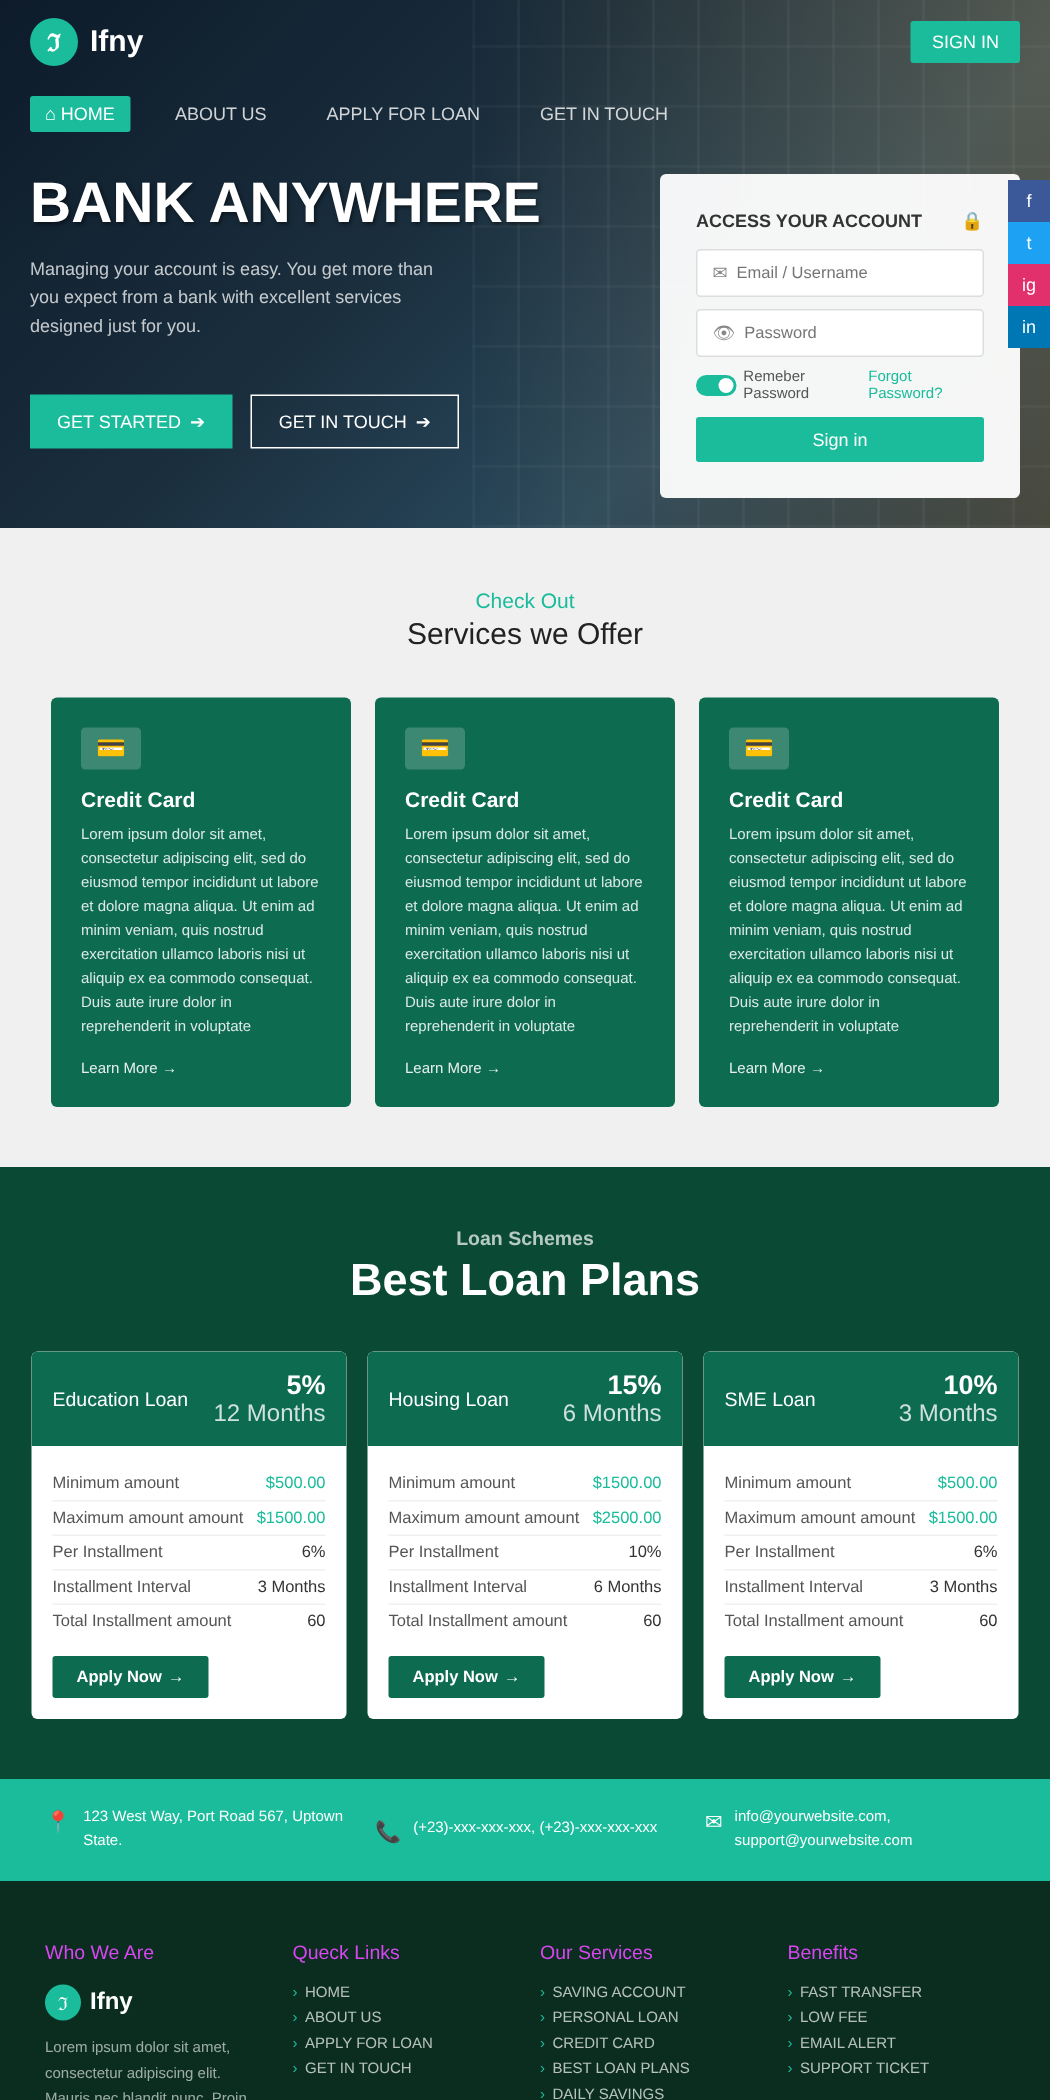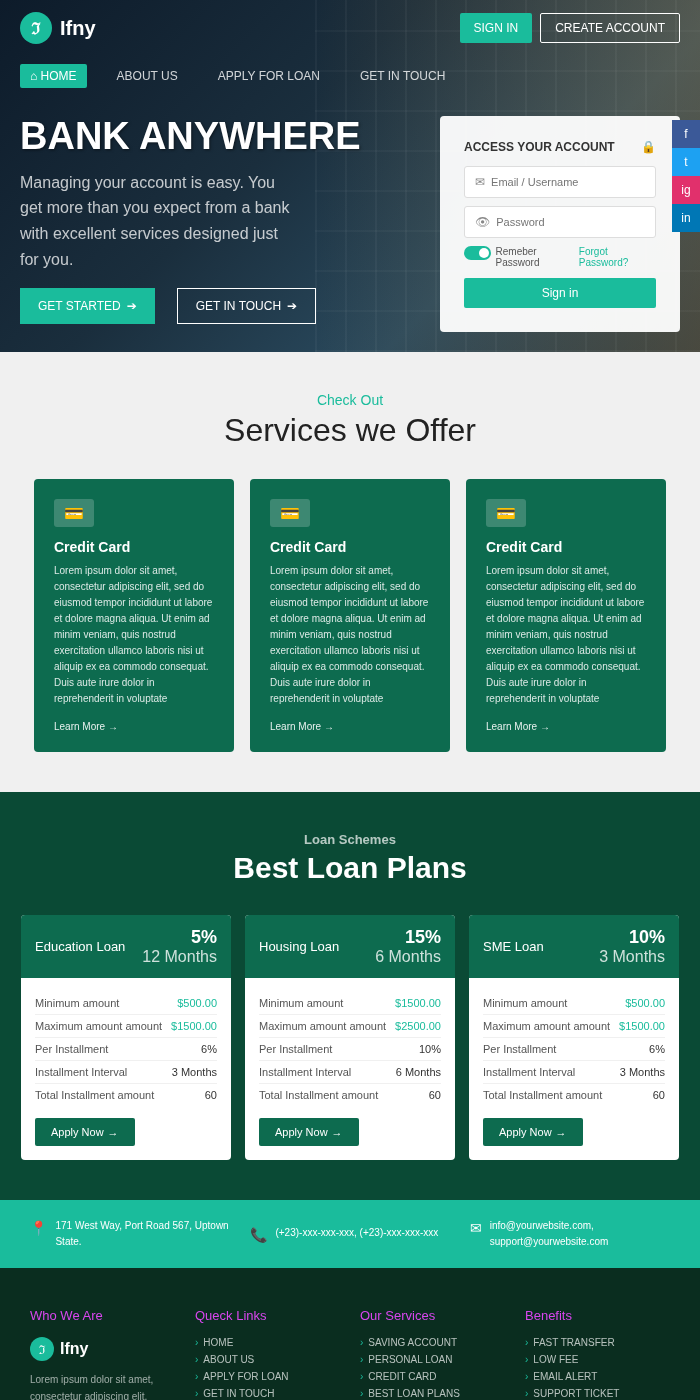--- a/index.html
+++ b/index.html
@@ -60,24 +60,24 @@
       display: flex; padding: 20px 20px 20px 20px;
       position: relative; z-index: 2;
     }
     .hero-left { flex: 1; padding-right: 20px; }
     .hero-title {
       font-size: 38px; font-weight: 800; color: white;
       line-height: 1.1; margin-bottom: 12px;
       text-shadow: 1px 1px 3px rgba(0,0,0,0.5);
     }
     .hero-subtitle {
-      font-size: 16px; color: rgba(255,255,255,0.75);
-      line-height: 1.6; margin-bottom: 16px; max-width: 280px;
-    }
-    .hero-buttons { display: flex; gap: 22px; }
+      font-size: 12px; color: rgba(255,255,255,0.75);
+      line-height: 1.6; margin-bottom: 36px; max-width: 280px;
+    }
+    .hero-buttons { display: flex; gap: 12px; }
     .btn-started {
       background: #1abc9c; color: white; border: none;
       padding: 10px 18px; font-size: 12px; cursor: pointer;
       display: flex; align-items: center; gap: 6px;
     }
     .btn-touch {
       background: transparent; color: white; border: 1px solid white;
       padding: 10px 18px; font-size: 12px; cursor: pointer;
       display: flex; align-items: center; gap: 6px;
     }
@@ -97,21 +97,21 @@
       padding: 8px 10px; margin-bottom: 8px; background: white;
     }
     .form-input-wrap input {
       border: none; outline: none; font-size: 11px; flex: 1; color: #555;
     }
     .input-icon { color: #888; font-size: 12px; }
     .form-footer {
       display: flex; justify-content: space-between; align-items: center;
       margin-bottom: 10px;
     }
-    .remember-wrap { display: flex; gap: 5px; }
+    .remember-wrap { display: flex; align-items: center; gap: 5px; }
     .toggle {
       width: 28px; height: 14px; background: #1abc9c; border-radius: 7px;
       position: relative; cursor: pointer;
     }
     .toggle::after {
       content: ''; position: absolute; right: 2px; top: 2px;
       width: 10px; height: 10px; background: white; border-radius: 50%;
     }
     .remember-text { font-size: 10px; color: #555; }
     .forgot-text { font-size: 10px; color: #1abc9c; cursor: pointer; }
@@ -141,21 +141,21 @@
     .services-section::before {
       content: ''; position: absolute; top: 0; left: 0;
       width: 100%; height: 60px;
       background: linear-gradient(to bottom-right, #e8e8e8 50%, transparent 50%);
     }
     .section-subtitle {
       text-align: center; color: #1abc9c; font-size: 14px;
       margin-bottom: 4px; position: relative; z-index: 1;
     }
     .section-title {
-      text-align: center; font-size: 32px; color: #222;
+      text-align: center; font-size: 20px; color: #222;
       margin-bottom: 30px; font-weight: 400; position: relative; z-index: 1;
     }
     .cards-row { display: flex; gap: 16px; justify-content: center; }
     .service-card {
       background: #0d6b4f; color: white; border-radius: 4px;
       padding: 20px; flex: 1; max-width: 200px;
     }
     .card-icon-wrap {
       width: 40px; height: 28px; background: rgba(255,255,255,0.2);
       border-radius: 3px; display: flex; align-items: center;
@@ -204,21 +204,21 @@
       font-size: 11px;
     }
     .loan-row:last-of-type { border-bottom: none; }
     .loan-label { color: #555; }
     .loan-value { color: #1abc9c; font-weight: 500; }
     .loan-value-dark { color: #333; font-weight: 500; }
     .apply-btn {
       background: #0d6b4f; color: white; border: none;
       padding: 8px 16px; font-size: 11px; cursor: pointer;
       border-radius: 2px; margin-top: 12px; display: flex;
-      align-items: center; gap: 4px;
+      align-items: center; gap: 4px; font-weight: bold;
     }
 
     
     .contact-bar {
       background: #1abc9c; padding: 18px 30px;
       display: flex; gap: 20px; align-items: center;
     }
     .contact-item {
       display: flex; align-items: flex-start; gap: 8px; flex: 1;
     }
@@ -261,21 +261,20 @@
     <div class="social-btn social-li">in</div>
   </div>
 
   <div class="top-bar">
     <div class="logo">
       <div class="logo-icon">ℑ</div>
       <span class="logo-text">Ifny</span>
     </div>
     <div class="top-buttons">
       <button class="btn-signin">SIGN IN</button>
-      <button class="btn-create">CREATE ACCOUNT</button>
     </div>
   </div>
 
   <div class="nav-bar">
     <div class="nav-item active">⌂ HOME</div>
     <div class="nav-item">ABOUT US</div>
     <div class="nav-item">APPLY FOR LOAN</div>
     <div class="nav-item">GET IN TOUCH</div>
   </div>
 
@@ -468,21 +467,21 @@
         </button>
       </div>
     </div>
 
   </div>
 </section>
 
 <div class="contact-bar">
   <div class="contact-item">
     <span class="contact-icon">📍</span>
-    <span class="contact-text">171 West Way, Port Road 567, Uptown State.</span>
+    <span class="contact-text">123 West Way, Port Road 567, Uptown State.</span>
   </div>
   <div class="contact-item">
     <span class="contact-icon">📞</span>
     <span class="contact-text">(+23)-xxx-xxx-xxx, (+23)-xxx-xxx-xxx</span>
   </div>
   <div class="contact-item">
     <span class="contact-icon">✉</span>
     <span class="contact-text">info@yourwebsite.com, support@yourwebsite.com</span>
   </div>
 </div>

